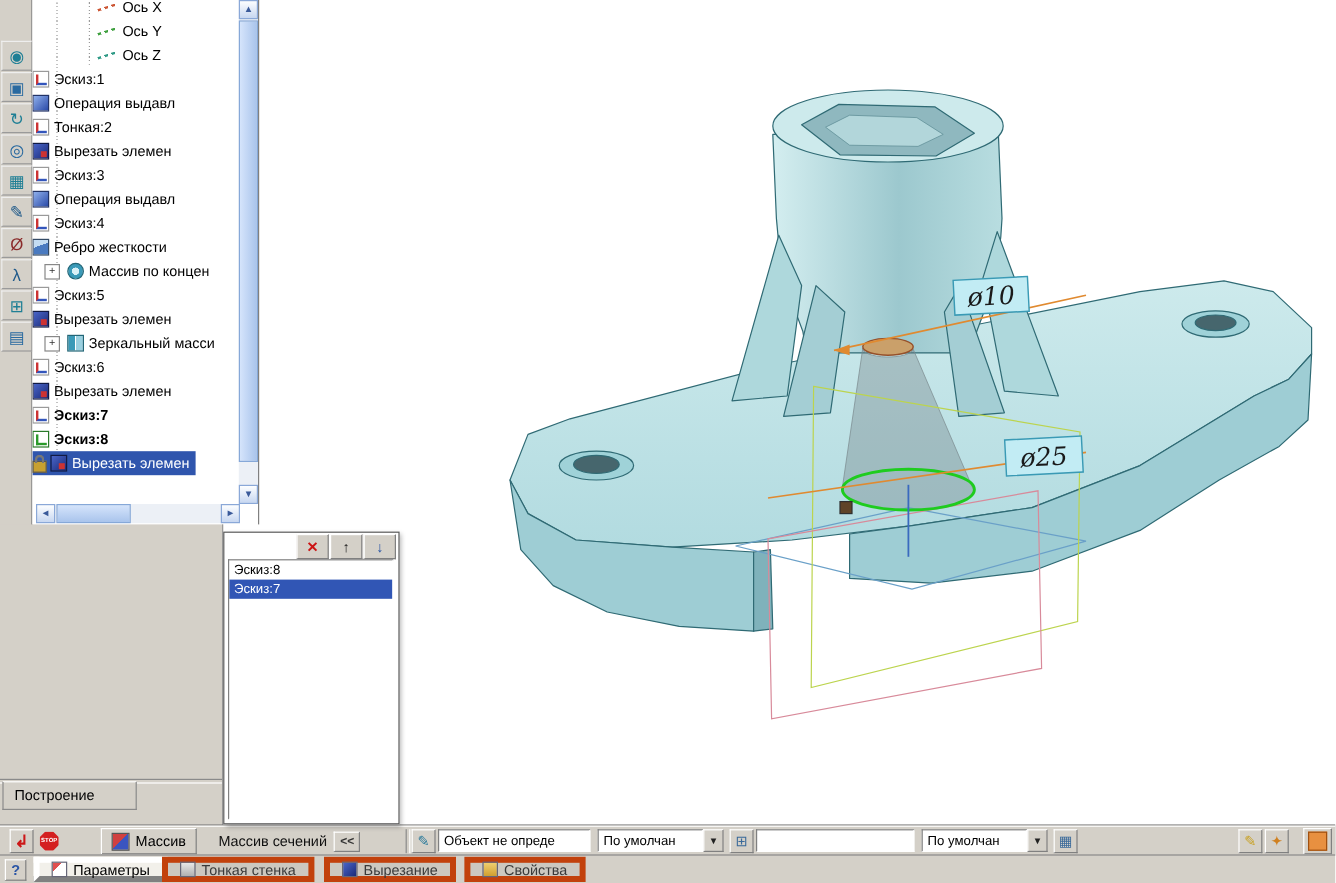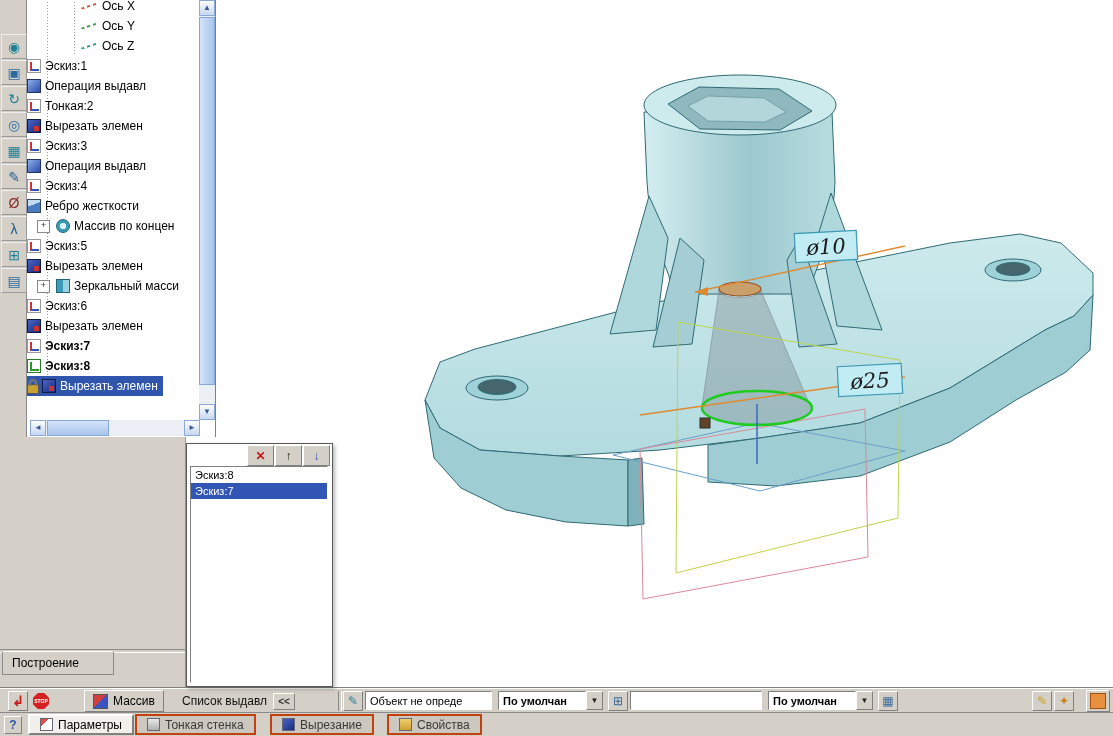--- a/index.html
+++ b/index.html
@@ -72,30 +72,30 @@
   .pb-create{left:8px;top:2px;width:20px;height:20px;display:flex;align-items:center;justify-content:center;color:#cc1818;font-weight:bold;font-size:14px;}
   .pb-stop{left:31px;top:2px;width:20px;height:20px;display:flex;align-items:center;justify-content:center;}
   .stop-octagon{width:16px;height:16px;background:#d42020;clip-path:polygon(30% 0,70% 0,100% 30%,100% 70%,70% 100%,30% 100%,0 70%,0 30%);display:flex;align-items:center;justify-content:center;color:#fff;font-size:5px;font-weight:bold;}
   .pb-sections{left:84px;top:1px;height:22px;display:flex;align-items:center;gap:5px;padding:0 8px;font-size:12px;}
   .pb-sec-icon{width:13px;height:13px;background:linear-gradient(135deg,#d04040 0 48%,#3a55c0 48%);border:1px solid #555;}
   .pb-listlbl{left:182px;top:1px;height:22px;display:flex;align-items:center;gap:6px;font-size:12px;color:#111;}
   .pb-collapse{width:22px;height:17px;display:flex;align-items:center;justify-content:center;font-size:10px;font-weight:bold;color:#333;}
   .pb-sep{left:338px;top:2px;width:2px;height:20px;border-left:1px solid #8a8a8a;border-right:1px solid #fff;}
   .pb-icon-btn{width:20px;height:20px;top:2px;display:flex;align-items:center;justify-content:center;font-size:12px;}
   .pb-field{top:2px;height:19px;font-size:11px;display:flex;align-items:center;padding:0 4px;white-space:nowrap;overflow:hidden;}
-  .combo{top:2px;height:35px;display:flex;font-weight:bold;}
+  .combo{top:2px;height:35px;display:flex;}
   .combo-text{width:88px;height:19px;font-size:11px;display:flex;align-items:center;padding:0 4px;white-space:nowrap;overflow:hidden;box-sizing:border-box;}
   .combo-arrow{width:17px;height:19px;display:flex;align-items:center;justify-content:center;font-size:8px;color:#222;}
   .pb-orange{left:1086px;top:1px;width:24px;height:22px;display:flex;align-items:center;justify-content:center;}
   .orange-sq{width:14px;height:14px;background:#e89040;border:1px solid #a05010;}
 
   
   .tabs-bar{position:absolute;left:0;top:712px;width:1113px;height:24px;background:#d4d0c8;border-top:1px solid #8a8a8a;z-index:30;}
   .help-btn{position:absolute;left:4px;top:3px;width:18px;height:18px;display:flex;align-items:center;justify-content:center;color:#2a55a5;font-weight:bold;font-size:12px;}
-  .btab{position:absolute;top:1px;height:21px;display:flex;align-items:center;gap:5px;padding:0 10px;font-size:12px;color:#3a3a3a;background:#ccc8c0;border:2px solid #c2410c;box-sizing:border-box;cursor:pointer;white-space:nowrap;}
+  .btab{position:absolute;top:1px;height:21px;display:flex;align-items:center;gap:5px;padding:0 10px;font-size:12px;color:#3a3a3a;background:#ccc8c0;border:5px solid #c2410c;box-sizing:border-box;cursor:pointer;white-space:nowrap;}
   .btab.active{background:#f2f0ea;border-color:#fff #808080 #808080 #fff;color:#000;}
   .tabicon{width:13px;height:13px;border:1px solid #667;box-sizing:border-box;flex:0 0 auto;}
   .tabicon.params{background:linear-gradient(135deg,#e05050 0 32%,#fff 32%);}
   .tabicon.thinwall{background:linear-gradient(#e8e8e8,#b0b0b0);}
   .tabicon.cutop{background:linear-gradient(135deg,#4a65c8,#1a2a78);}
   .tabicon.props{background:linear-gradient(#f0d070,#d0a030);}
 
   svg text{font-family:"DejaVu Serif",serif;}
 </style>
 </head>
@@ -334,21 +334,21 @@
       <span>↲</span>
     </div>
     <div class="pb-abs pb-stop">
       <span class="stop-octagon">STOP</span>
     </div>
     <div class="pb-abs btn3d pb-sections">
       <span class="pb-sec-icon"></span>
       <span>Массив</span>
     </div>
     <div class="pb-abs pb-listlbl">
-      <span>Список выдавл</span>
+      <span>Массив сечений</span>
       <span class="btn3d pb-collapse">&lt;&lt;</span>
     </div>
     <div class="pb-abs pb-sep"></div>
     <div class="pb-abs btn3d pb-icon-btn" style="left:343px;color:#2a7a9a;">
       <span>✎</span>
     </div>
     <div class="pb-abs sunken pb-field" style="left:365px;width:127px;">
       <span>Объект не опреде</span>
     </div>
     <div class="pb-abs combo" style="left:498px;">

